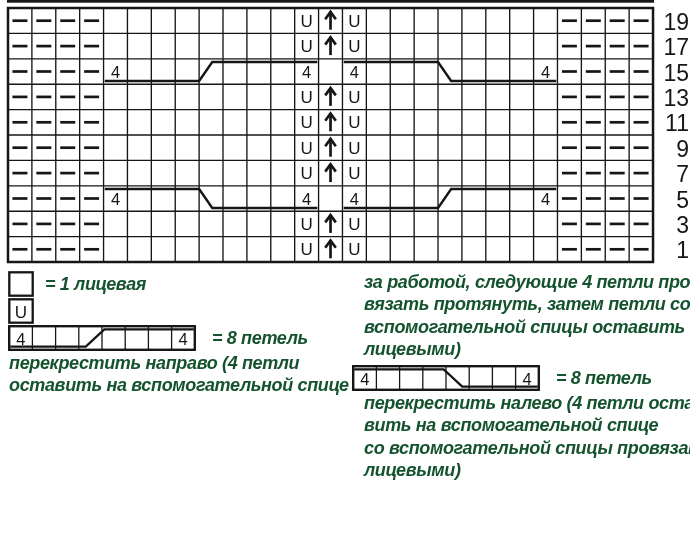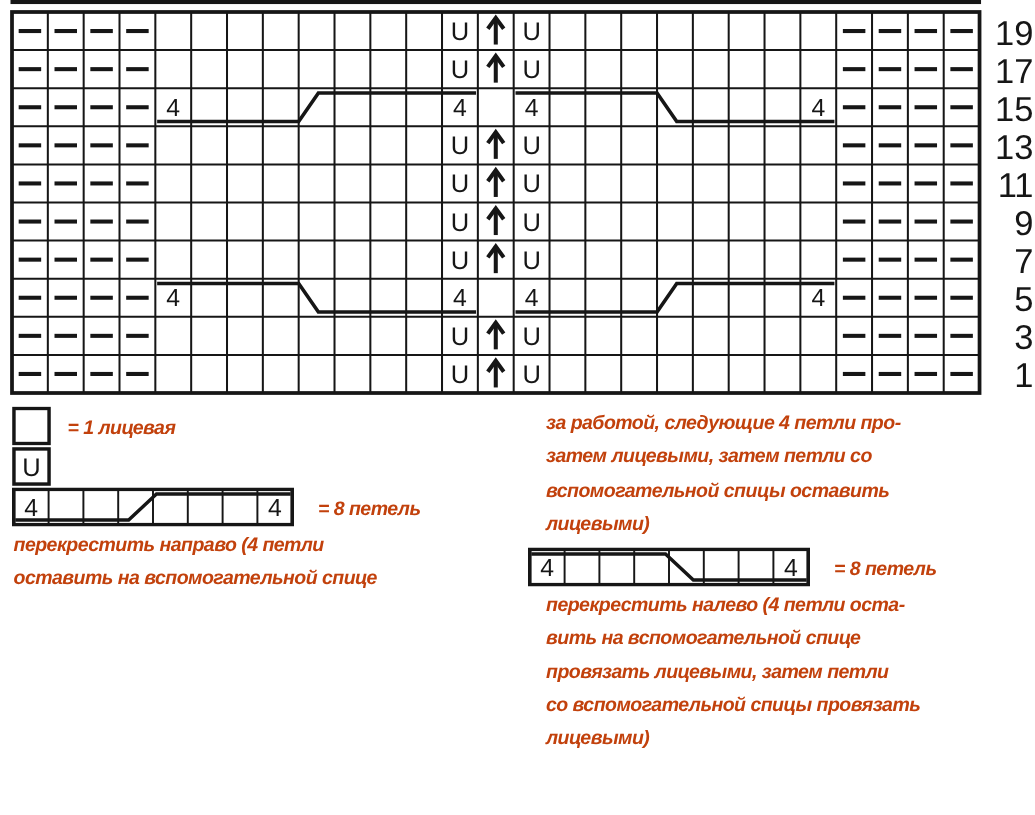--- a/index.html
+++ b/index.html
@@ -10,22 +10,22 @@
   .chart-svg { position:absolute; left:0; top:0; display:block; }
   .legend { position:absolute; left:0; top:270px; width:690px; }
   .col { position:absolute; top:0; }
   .col-left  { left:8px;  width:340px; padding-top:1px; }
   .col-right { left:352px; width:338px; padding-top:1px; }
   .item { display:flex; align-items:center; gap:11px; height:26px; margin-bottom:1px; }
   .sym-box { width:26px; height:26px; flex:0 0 auto; }
   .cable-item { gap:16px; height:26px; margin-bottom:1px; }
   .cable-strip { width:188px; height:26px; flex:0 0 auto; }
   .lbl, .lines p {
-    font-style:italic; font-weight:700; font-size:13px;
-    letter-spacing:-0.35px; color:#c2410c;
+    font-style:italic; font-weight:700; font-size:18px;
+    letter-spacing:-0.35px; color:#14532d;
   }
   .lines p { margin:0; line-height:22.3px; white-space:nowrap; }
   .col-right .lines { padding-left:12px; }
   .col-left .lines { padding-left:1px; }
   .rc-gap { margin-top:5px; }
 </style>
 </head>
 <body>
 
 <div class="page">
@@ -275,21 +275,21 @@
       </div>
       <div class="lines">
         <p>перекрестить направо (4 петли</p>
         <p>оставить на вспомогательной спице</p>
       </div>
     </div>
 
     <div class="col col-right">
       <div class="lines">
         <p>за работой, следующие 4 петли про-</p>
-        <p>затем лицевыми, затем петли со</p>
+        <p>вязать протянуть, затем петли со</p>
         <p>вспомогательной спицы оставить</p>
         <p>лицевыми)</p>
       </div>
       <div class="item cable-item rc-gap">
         <span class="cable-strip"><svg width="188" height="26" viewBox="0 0 188 26">
               <line x1="24.4" y1="1.2" x2="24.4" y2="24.8" stroke="#161616" stroke-width="1.3"></line>
               <line x1="47.6" y1="1.2" x2="47.6" y2="24.8" stroke="#161616" stroke-width="1.3"></line>
               <line x1="70.8" y1="1.2" x2="70.8" y2="24.8" stroke="#161616" stroke-width="1.3"></line>
               <line x1="94" y1="1.2" x2="94" y2="24.8" stroke="#161616" stroke-width="1.3"></line>
               <line x1="117.2" y1="1.2" x2="117.2" y2="24.8" stroke="#161616" stroke-width="1.3"></line>
@@ -298,20 +298,19 @@
               <rect x="1.2" y="1.2" width="185.6" height="23.6" fill="none" stroke="#161616" stroke-width="2.4"></rect>
               <text x="12.799999999999999" y="13.9" text-anchor="middle" dominant-baseline="central" font-size="16.5" font-family="&quot;Liberation Sans&quot;, sans-serif" fill="#161616">4</text>
               <text x="175.2" y="13.9" text-anchor="middle" dominant-baseline="central" font-size="16.5" font-family="&quot;Liberation Sans&quot;, sans-serif" fill="#161616">4</text>
               <path d="M 2.2 4.3 H 91.67999999999999 L 110.24000000000001 21.7 H 185.8" fill="none" stroke="#161616" stroke-width="2.3"></path>
             </svg></span>
         <span class="lbl">= 8 петель</span>
       </div>
       <div class="lines">
         <p>перекрестить налево (4 петли оста-</p>
         <p>вить на вспомогательной спице</p>
-        <p>провязать лицевыми, затем петли</p>
         <p>со вспомогательной спицы провязать</p>
         <p>лицевыми)</p>
       </div>
     </div>
 
   </div>
 </div>
 
 </body></html>

